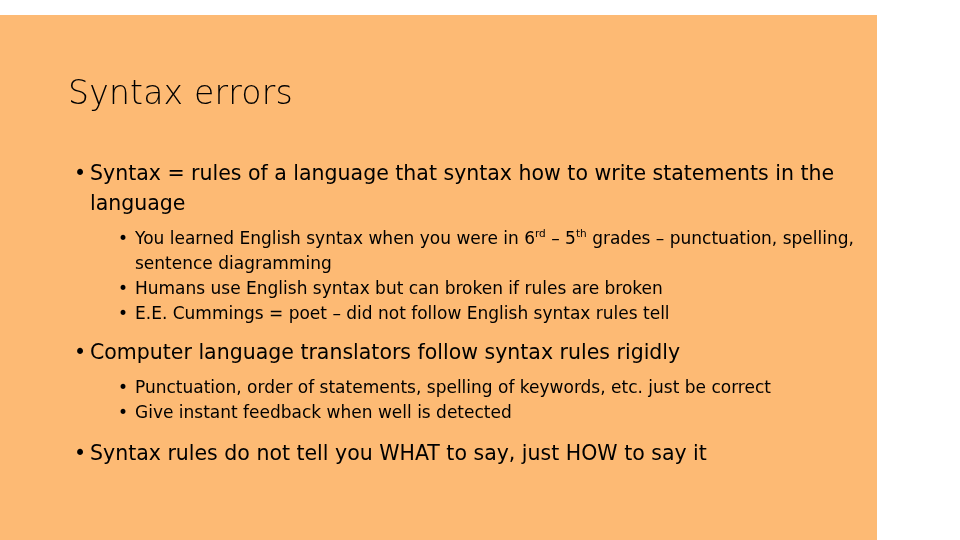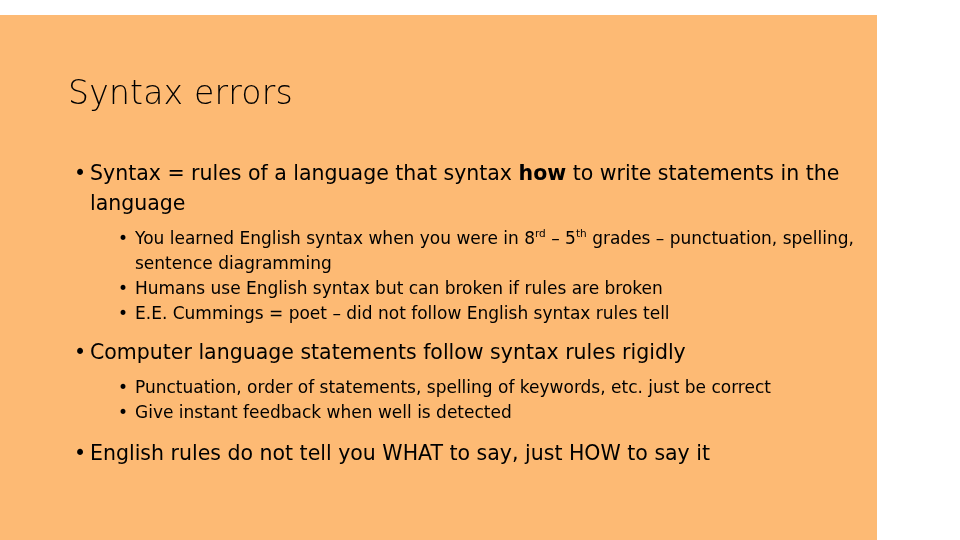--- a/index.html
+++ b/index.html
@@ -100,21 +100,21 @@
 
   
   .sub-wrap {
     margin-left: 45px;
   }
 
   .gap-sm { height: 8px; }
   .gap-md { height: 11px; }
   .gap-lg { height: 13px; }
 
-  b, strong { font-weight: 700; }
+  b, strong { font-weight: 400; }
   sup {
     font-size: 0.62em;
     vertical-align: super;
     line-height: 0;
   }
 </style>
 </head>
 <body>
 
 <div class="slide">
@@ -130,41 +130,41 @@
         <span class="txt"><span>Syntax = rules of a language that syntax </span><b>how</b><span> to write statements in the language</span></span>
       </li>
 
       <div class="gap-sm"></div>
 
       <div class="sub-wrap">
         <ul class="lvl2">
 
           <li class="l2">
             <span class="bullet">•</span>
-            <span class="txt"><span>You learned English syntax when you were in 8</span><sup>rd</sup><span> – 5</span><sup>th</sup><span> grades – punctuation, spelling, sentence diagramming</span></span>
+            <span class="txt"><span>You learned English syntax when you were in 6</span><sup>rd</sup><span> – 5</span><sup>th</sup><span> grades – punctuation, spelling, sentence diagramming</span></span>
           </li>
 
           <li class="l2">
             <span class="bullet">•</span>
             <span class="txt">Humans use English syntax but can broken if rules are broken</span>
           </li>
 
           <li class="l2">
             <span class="bullet">•</span>
             <span class="txt">E.E. Cummings = poet – did not follow English syntax rules tell</span>
           </li>
 
         </ul>
       </div>
 
       <div class="gap-md"></div>
 
       <li class="l1">
         <span class="bullet">•</span>
-        <span class="txt">Computer language statements follow syntax rules rigidly</span>
+        <span class="txt">Computer language translators follow syntax rules rigidly</span>
       </li>
 
       <div class="gap-sm"></div>
 
       <div class="sub-wrap">
         <ul class="lvl2">
 
           <li class="l2">
             <span class="bullet">•</span>
             <span class="txt">Punctuation, order of statements, spelling of keywords, etc. just be correct</span>
@@ -175,18 +175,18 @@
             <span class="txt">Give instant feedback when well is detected</span>
           </li>
 
         </ul>
       </div>
 
       <div class="gap-lg"></div>
 
       <li class="l1">
         <span class="bullet">•</span>
-        <span class="txt">English rules do not tell you WHAT to say, just HOW to say it</span>
+        <span class="txt">Syntax rules do not tell you WHAT to say, just HOW to say it</span>
       </li>
 
     </ul>
   </div>
 </div>
 
 </body></html>

